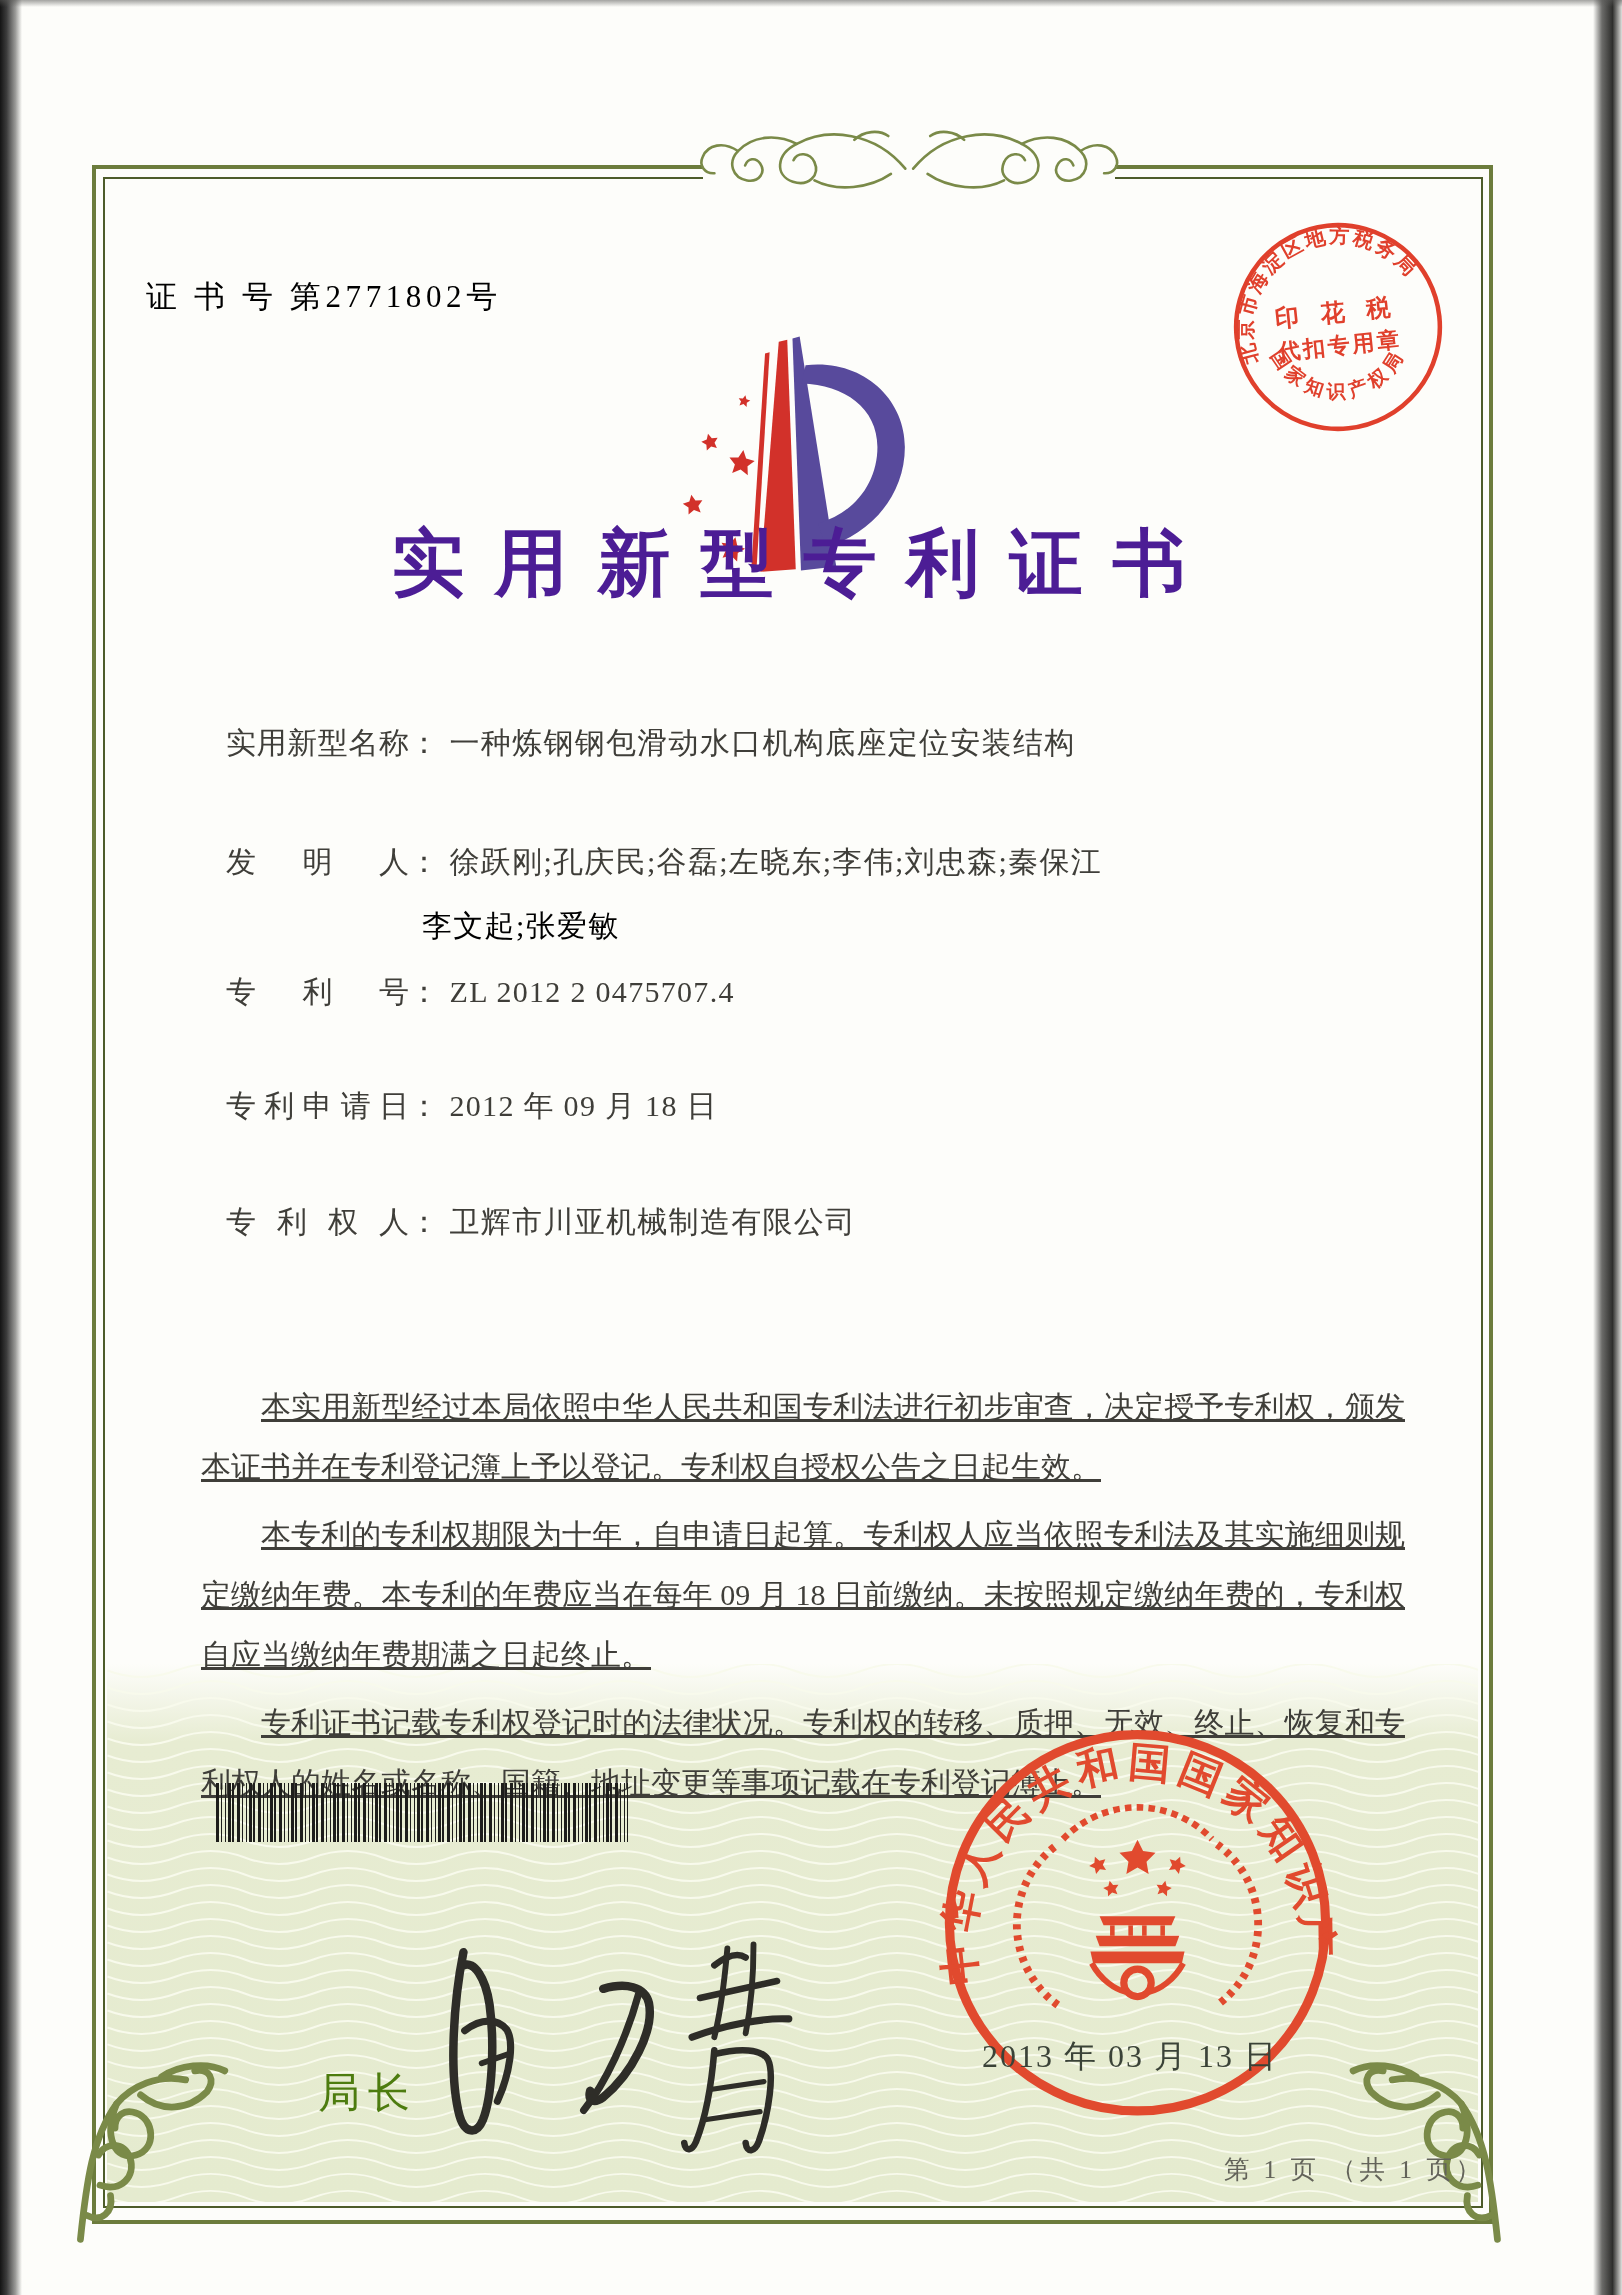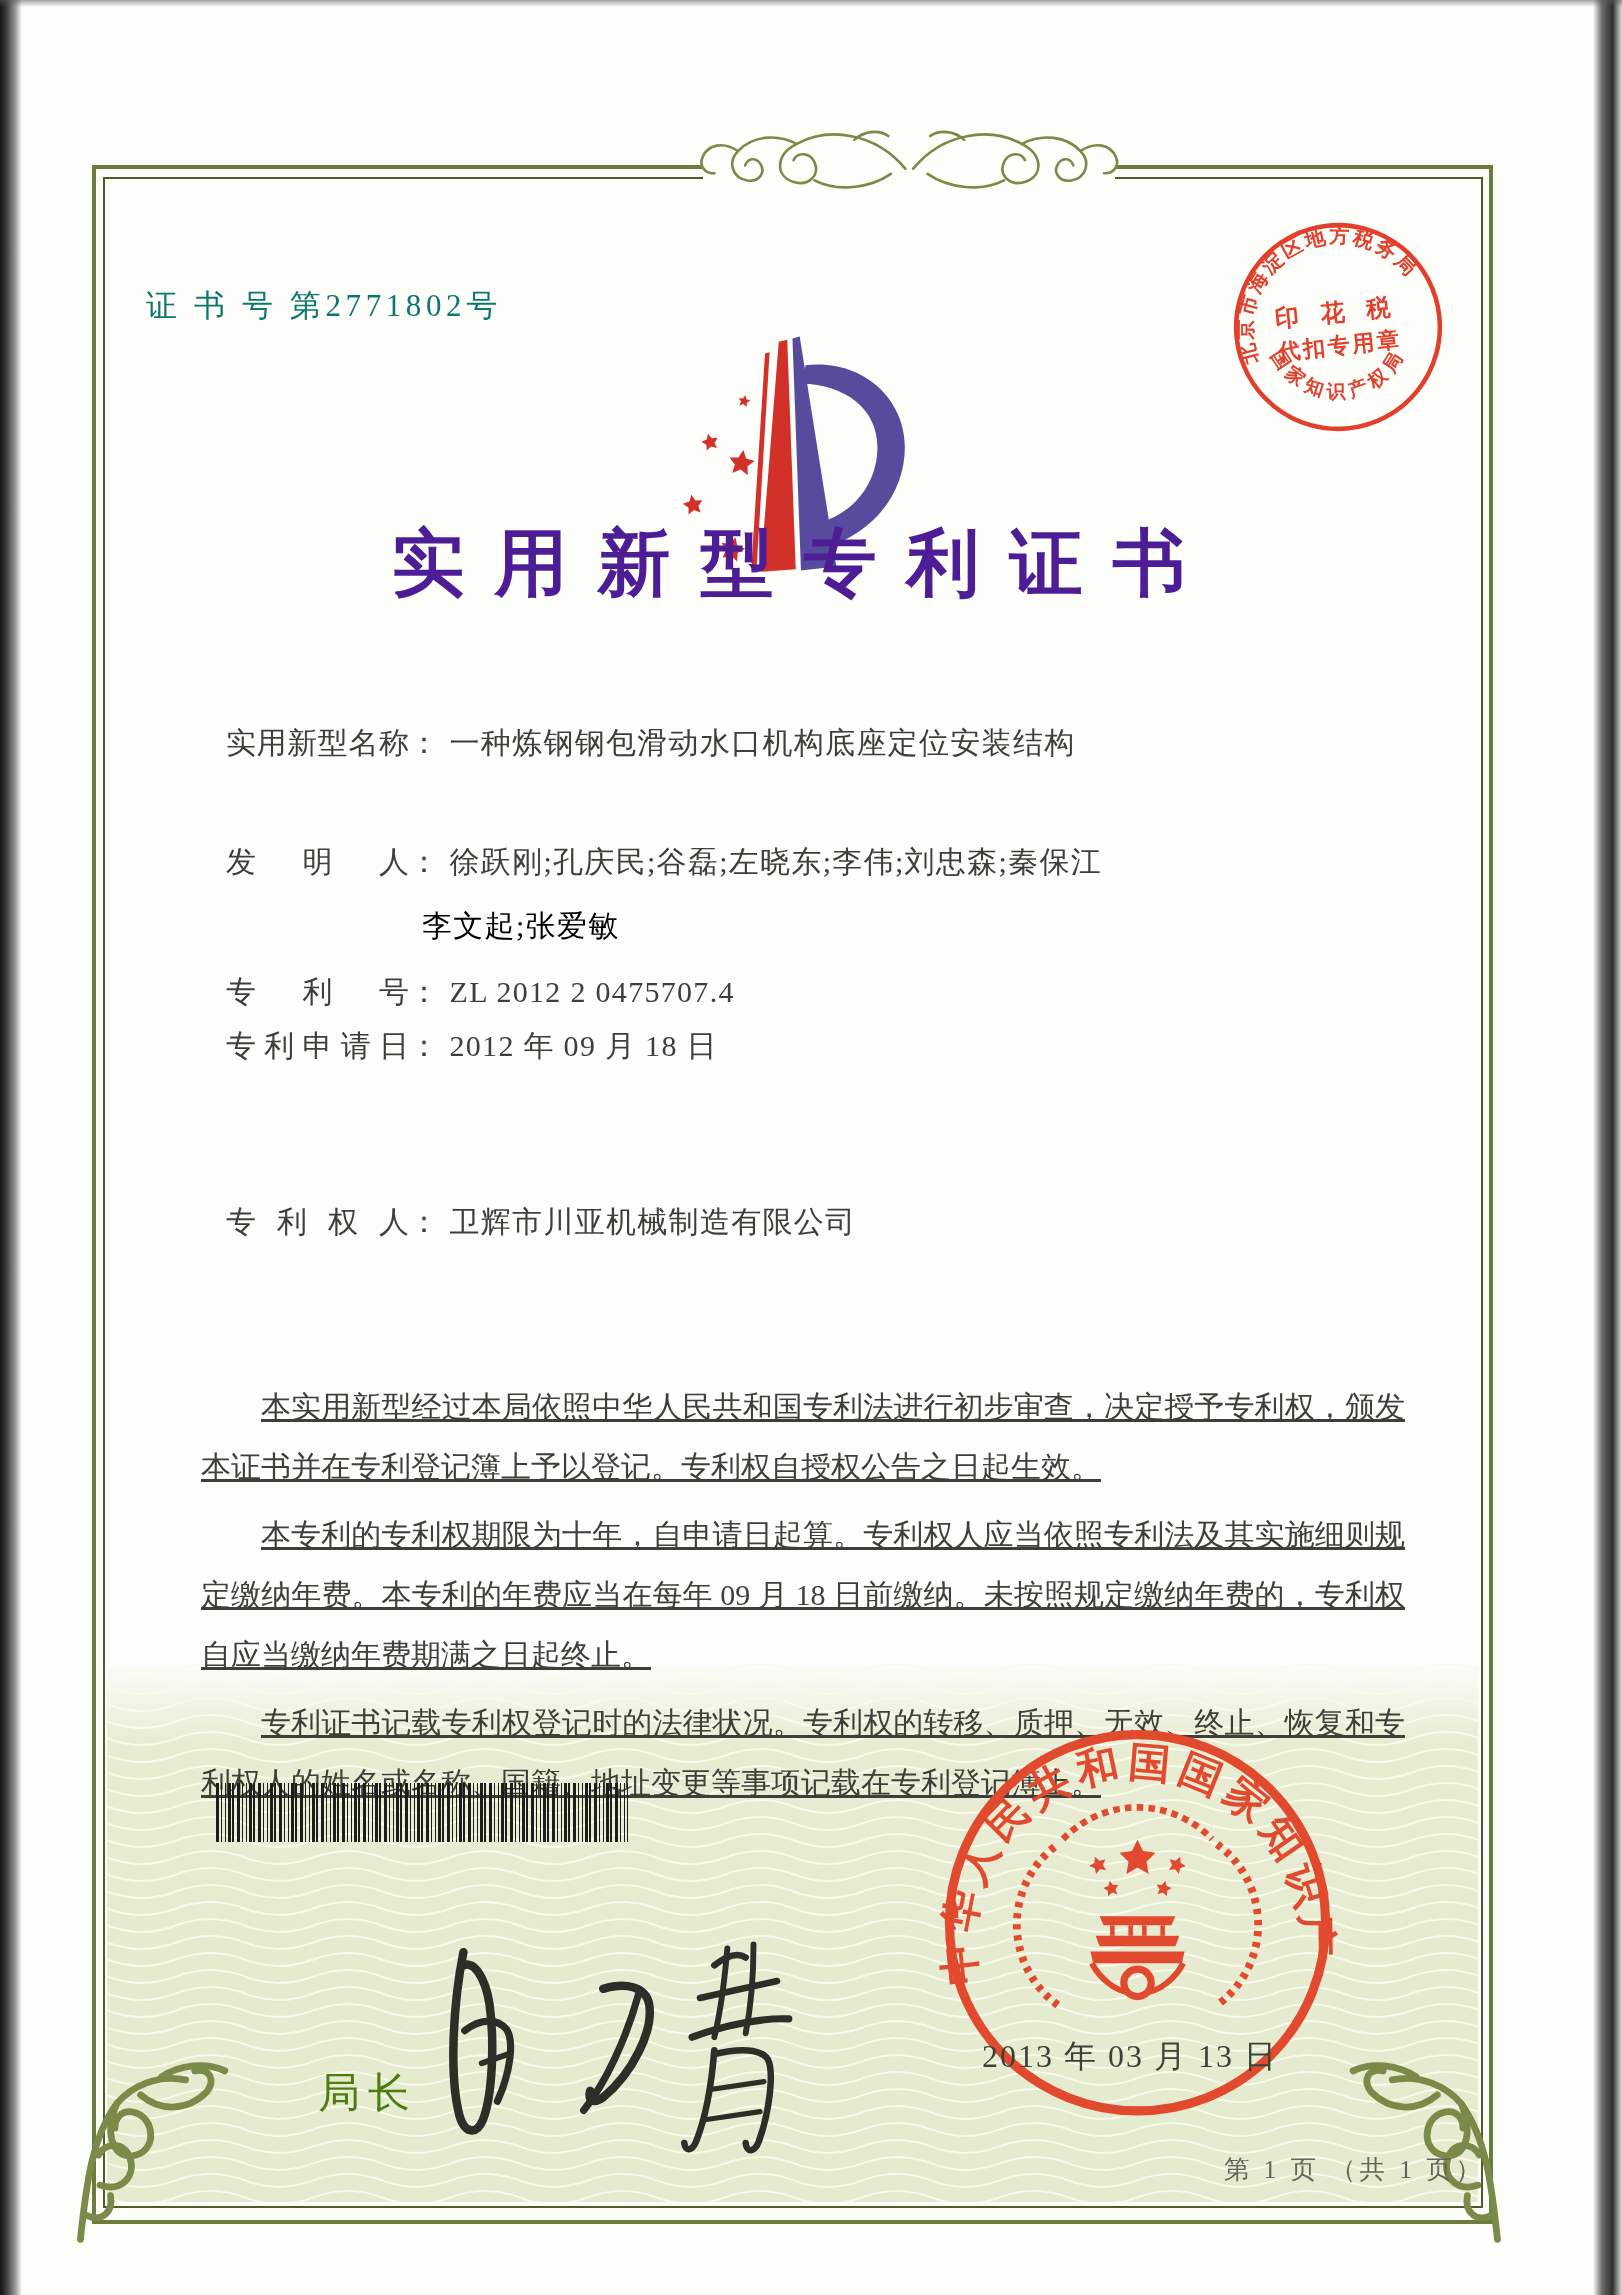--- a/index.html
+++ b/index.html
@@ -23,21 +23,21 @@
   .frame-inner{position:absolute;left:103px;top:177px;width:1376px;height:2027px;
     border:2px solid #4d5c2a;}
   
   .band{position:absolute;left:107px;top:1664px;width:1371px;height:538px;overflow:hidden;
     background:linear-gradient(180deg,rgba(231,236,210,0) 0,#e7ecd2 78px,#e5ebcf 100%);}
   .band svg{position:absolute;left:0;top:0;}
   
   .ornament-patch{position:absolute;left:703px;top:156px;width:412px;height:41px;background:#fdfdfa;}
   .ornaments{position:absolute;left:0;top:0;}
   
-  .cert-no{position:absolute;left:146px;top:285px;font-size:31px;letter-spacing:4.6px;color:#0f766e;}
+  .cert-no{position:absolute;left:146px;top:276px;font-size:31px;letter-spacing:4.6px;color:#000000;}
   .title{position:absolute;left:92px;top:515px;width:1393px;text-align:center;
     font-size:73px;font-weight:700;letter-spacing:30px;color:#4c1d95;text-indent:30px;}
   .sipo-logo{position:absolute;left:667px;top:313px;}
   .frow{position:absolute;left:198px;width:1243px;font-size:30px;color:#3f3e39;white-space:nowrap;margin-left:28px;}
   .flabel{display:inline-block;width:183px;text-align:justify;text-align-last:justify;}
   .fcolon{display:inline-block;}
   .fvalue{margin-left:10.5px;letter-spacing:1.3px;}
   .frow2{position:absolute;left:422px;font-size:30px;color:#000000;letter-spacing:1.3px;}
   .body-text{position:absolute;left:193px;top:1369px;width:1220px;font-size:30px;
     line-height:60px;text-align:justify;color:#3f3e39;}
@@ -156,21 +156,21 @@
   <div class="frow" style="top:723px">
     <span class="flabel">实用新型名称</span><span class="fcolon">：</span><span class="fvalue">一种炼钢钢包滑动水口机构底座定位安装结构</span>
   </div>
   <div class="frow" style="top:842px">
     <span class="flabel">发明人</span><span class="fcolon">：</span><span class="fvalue">徐跃刚;孔庆民;谷磊;左晓东;李伟;刘忠森;秦保江</span>
   </div>
   <div class="frow2" style="top:906px">李文起;张爱敏</div>
   <div class="frow" style="top:972px">
     <span class="flabel">专利号</span><span class="fcolon">：</span><span class="fvalue">ZL 2012 2 0475707.4</span>
   </div>
-  <div class="frow" style="top:1026px">
+  <div class="frow" style="top:1086px">
     <span class="flabel">专利申请日</span><span class="fcolon">：</span><span class="fvalue">2012 年 09 月 18 日</span>
   </div>
   <div class="frow" style="top:1202px">
     <span class="flabel">专利权人</span><span class="fcolon">：</span><span class="fvalue">卫辉市川亚机械制造有限公司</span>
   </div>
 
   <div class="body-text">
     <p>本实用新型经过本局依照中华人民共和国专利法进行初步审查，决定授予专利权，颁发本证书并在专利登记簿上予以登记。专利权自授权公告之日起生效。</p>
     <p>本专利的专利权期限为十年，自申请日起算。专利权人应当依照专利法及其实施细则规定缴纳年费。本专利的年费应当在每年 09 月 18 日前缴纳。未按照规定缴纳年费的，专利权自应当缴纳年费期满之日起终止。</p>
     <p>专利证书记载专利权登记时的法律状况。专利权的转移、质押、无效、终止、恢复和专利权人的姓名或名称、国籍、地址变更等事项记载在专利登记簿上。</p>

